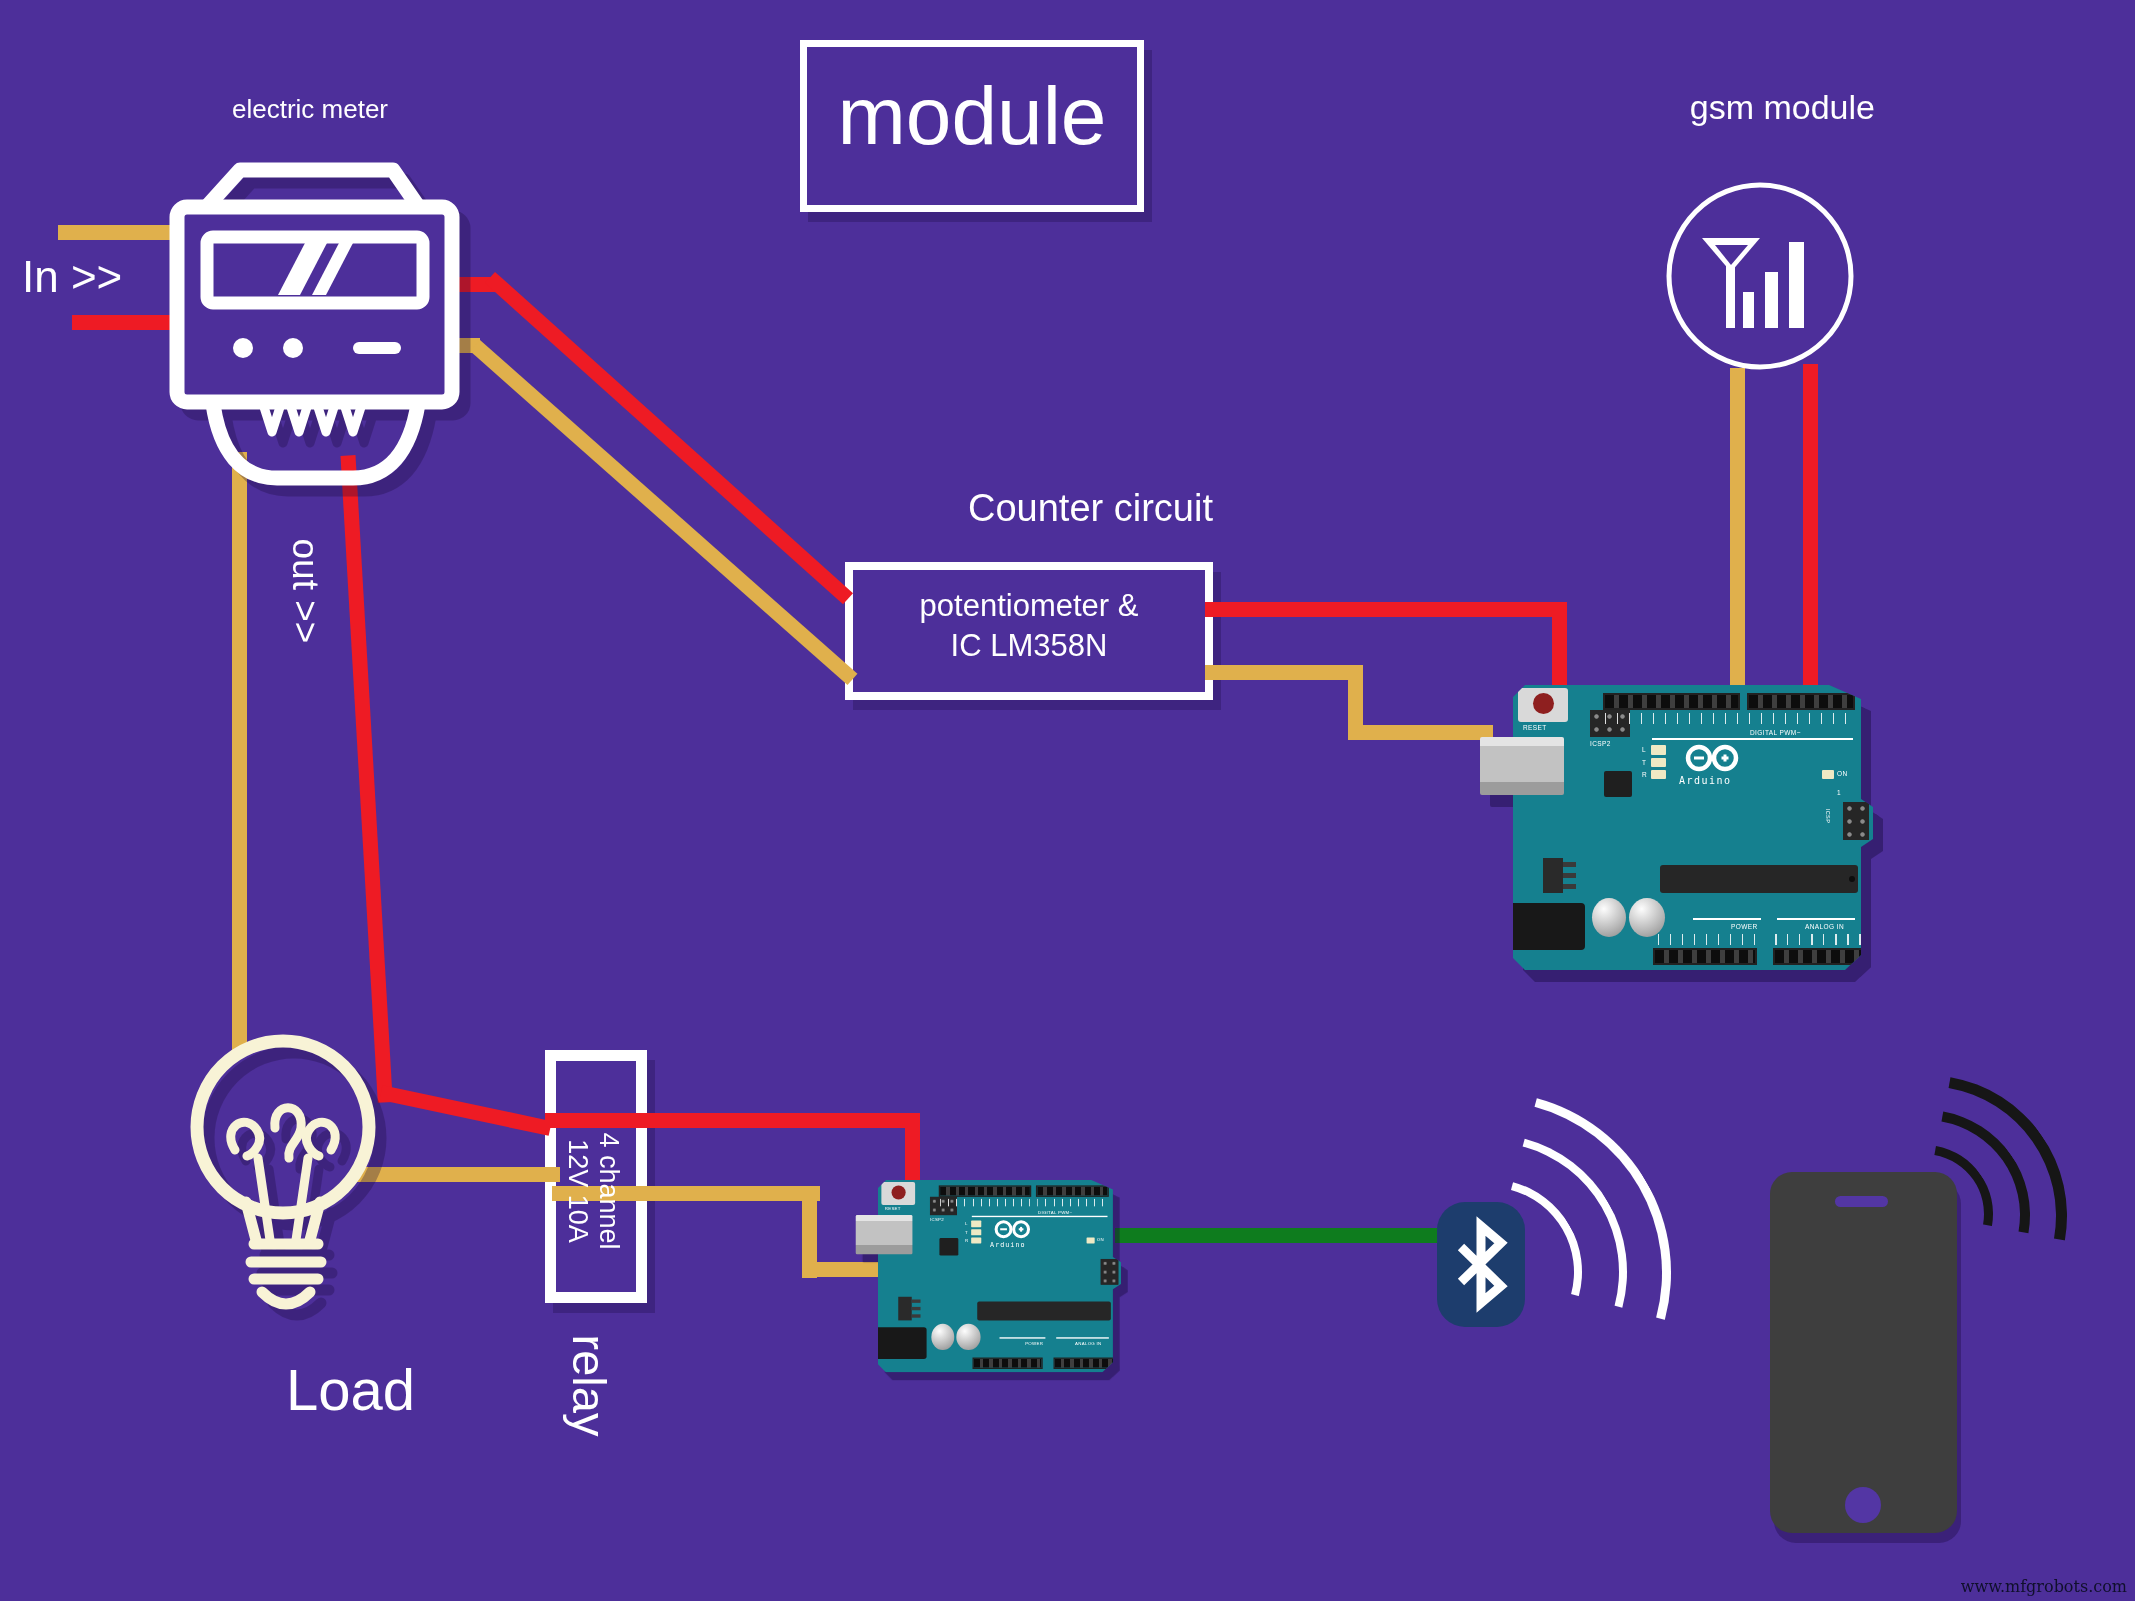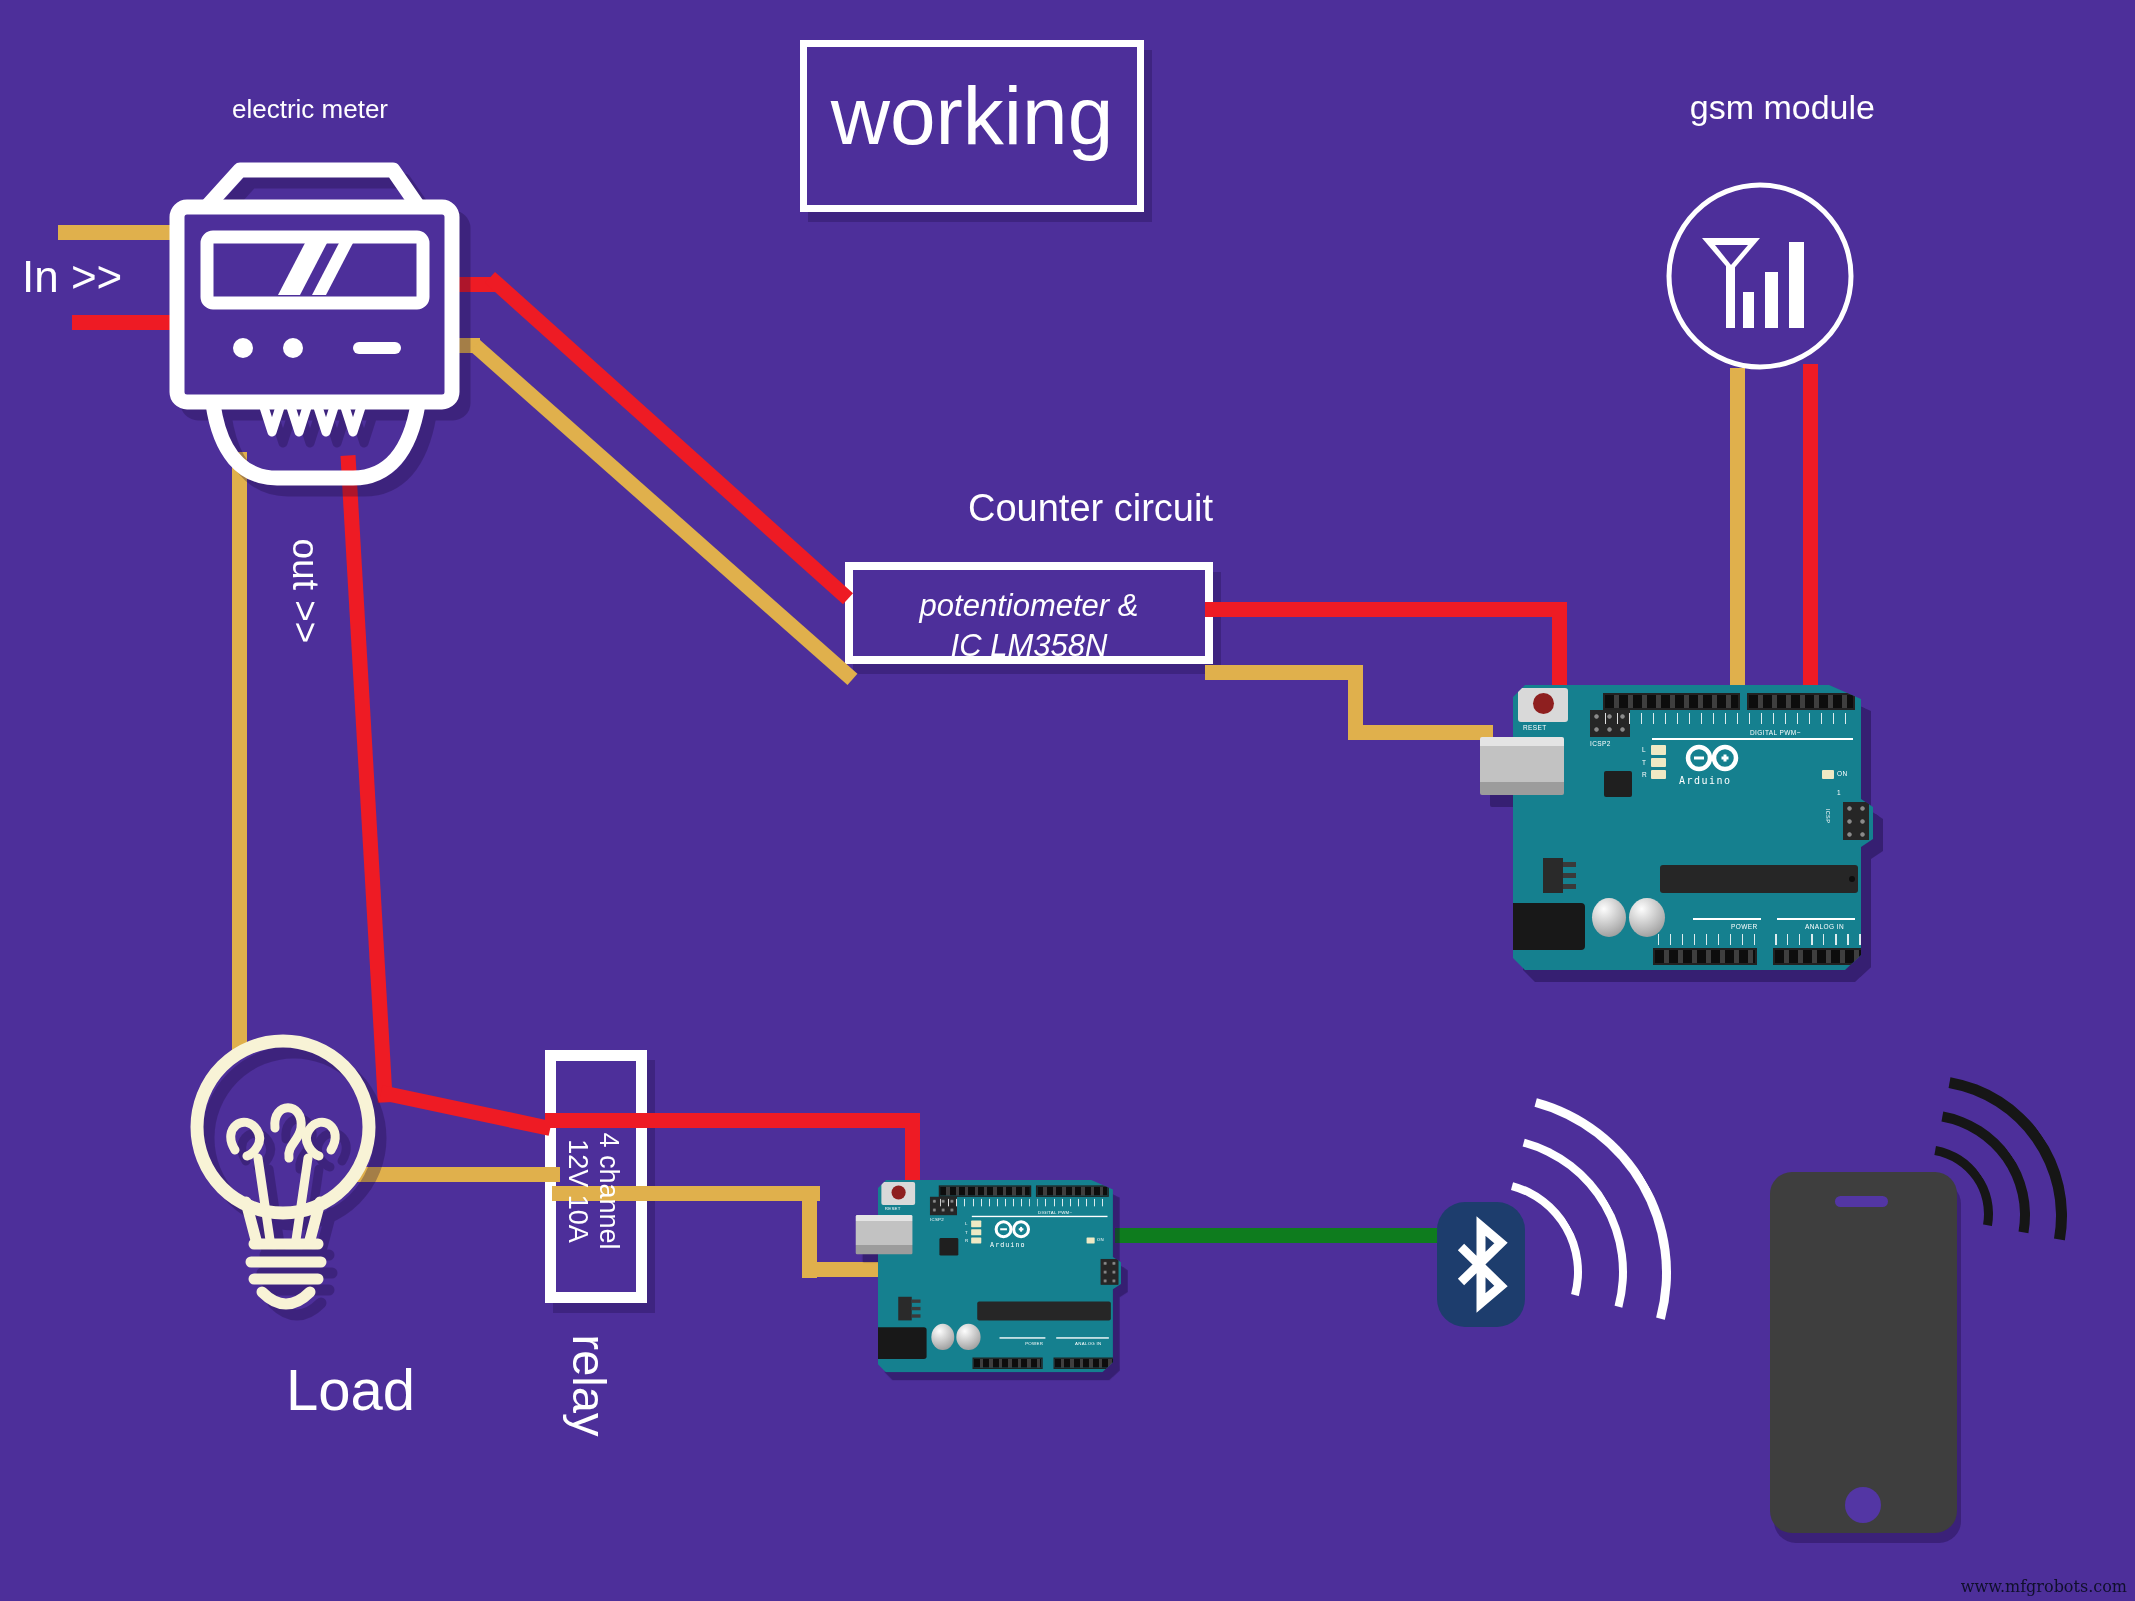--- a/index.html
+++ b/index.html
@@ -43,24 +43,24 @@
   <div class="wtext" style="left:150px;top:94px;width:320px;text-align:center;font-size:26px;">electric meter</div>
   <div class="wtext" style="left:22px;top:252px;font-size:44px;">In &gt;&gt;</div>
   <div class="wtext vrot" style="left:225px;top:570px;width:160px;text-align:center;font-size:37px;">out &gt;&gt;</div>
   <div class="wtext" style="left:1645px;top:88px;width:230px;text-align:right;font-size:34px;">gsm module</div>
   <div class="wtext" style="left:845px;top:487px;width:368px;text-align:right;font-size:38px;">Counter circuit</div>
   <div class="wtext" style="left:145px;top:1356px;width:270px;text-align:right;font-size:58px;">Load</div>
   <div class="wtext vrot" style="left:489px;top:1358px;width:200px;text-align:center;font-size:47px;">relay</div>
   <div class="wtext" style="right:8px;bottom:5px;font-family:'DejaVu Serif',serif;font-size:16px;color:#10102c;">www.mfgrobots.com</div>
 
   <div class="wbox" style="left:800px;top:40px;width:330px;height:158px;border-width:7px;">
-    <div class="wtext" style="left:0;top:22px;width:100%;text-align:center;font-size:82px;">working</div>
-  </div>
-
-  <div class="wbox" style="left:845px;top:562px;width:368px;height:102px;box-sizing:border-box;font-style:italic;">
+    <div class="wtext" style="left:0;top:22px;width:100%;text-align:center;font-size:82px;">module</div>
+  </div>
+
+  <div class="wbox" style="left:845px;top:562px;width:368px;height:138px;box-sizing:border-box;">
     <div class="wtext" style="left:0;top:18px;width:100%;text-align:center;font-size:31px;">potentiometer &amp;</div>
     <div class="wtext" style="left:0;top:58px;width:100%;text-align:center;font-size:31px;">IC LM358N</div>
   </div>
 
   <div class="wbox" style="left:545px;top:1050px;width:102px;height:253px;border-width:11px;box-sizing:border-box;"></div>
   <div class="wtext vrot" style="left:483px;top:1160px;width:220px;text-align:center;font-size:27px;line-height:31px;">
       <div>4 channel</div>
       <div>12V 10A</div>
   </div>
 

